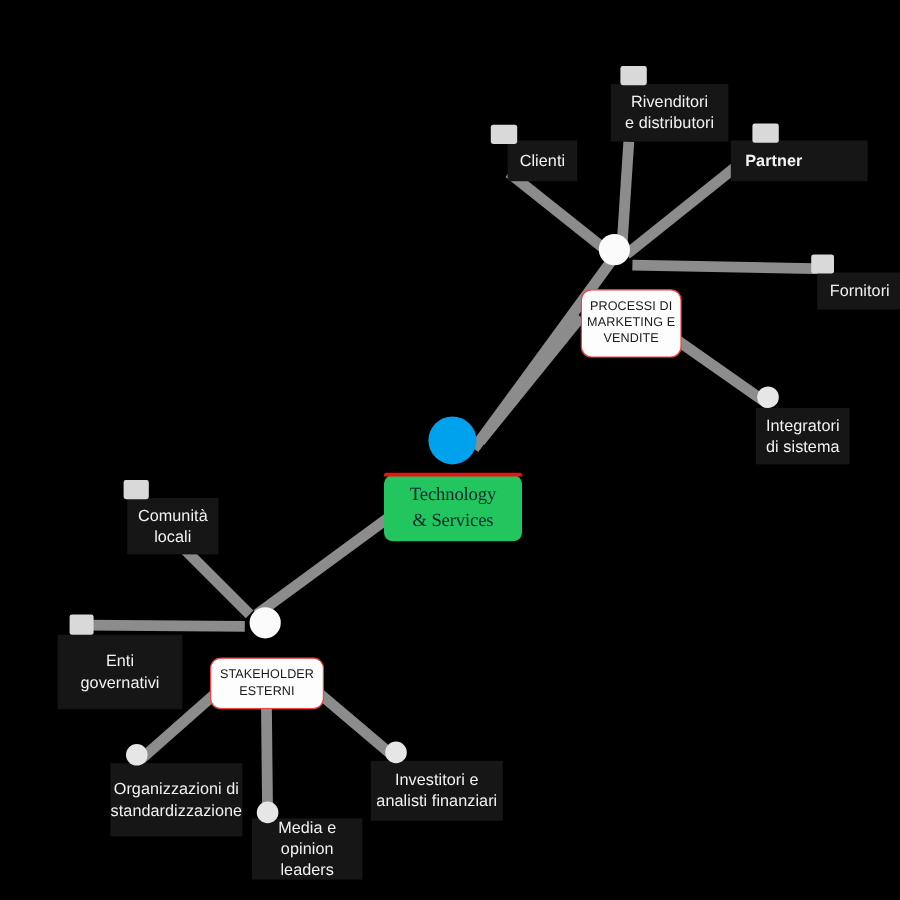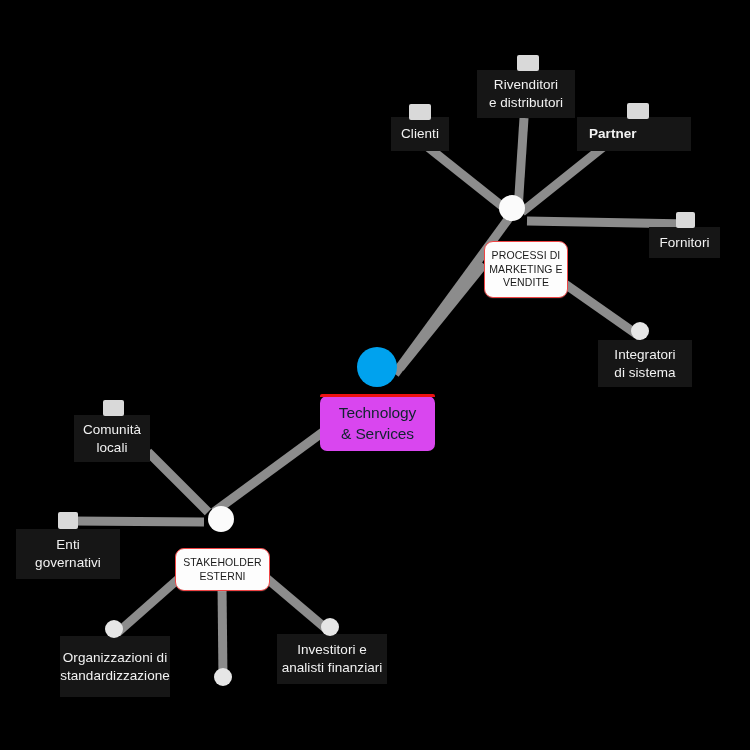--- a/index.html
+++ b/index.html
@@ -29,36 +29,38 @@
     justify-content: center;
     text-align: center;
     white-space: pre-line;
     line-height: 1.32;
   }
   .node-dark {
     background: #161616;
     color: #f2f2f2;
     font-size: 13.5px;
     letter-spacing: 0.05px;
+    margin-left: 32px;
   }
   .node-white {
     background: #fdfdfd;
     color: #1a1a1a;
     border: 1px solid #ef4444;
     border-radius: 9px;
     font-size: 10.5px;
     letter-spacing: 0.1px;
     box-shadow: 0 1px 0 rgba(255,255,255,0.08);
   }
   .node-accent {
-    background: #d946ef;
+    background: #22c55e;
     color: #10232e;
     font-size: 15.5px;
     border-radius: 7px;
     letter-spacing: -0.1px;
+    font-family: Liberation Serif, serif;
   }
   .hub {
     position: absolute;
     background: #fbfbfb;
     border-radius: 50%;
   }
   .blue-dot {
     position: absolute;
     background: #00a2ee;
     border-radius: 50%;
@@ -111,46 +113,48 @@
   <div class="node node-dark" style="left:477px;top:70px;width:98px;height:48px;">Rivenditori
 e distributori</div>
   <div class="handle" style="left:517px;top:55px;width:22px;height:16px;"></div>
 
   <div class="node node-dark" style="left:577px;top:117px;width:114px;height:34px;justify-content:flex-start;padding-left:12px;font-weight:bold;">Partner</div>
   <div class="handle" style="left:627px;top:103px;width:22px;height:16px;"></div>
 
   <div class="node node-dark" style="left:649px;top:227px;width:71px;height:31px;">Fornitori</div>
   <div class="handle" style="left:676px;top:212px;width:19px;height:16px;"></div>
 
-  <div class="node node-dark" style="left:598px;top:340px;width:94px;height:47px;">Integratori
+  <div class="node node-dark" style="left:598px;top:340px;width:78px;height:47px;">Integratori
 di sistema</div>
   <div class="handle-round" style="left:631px;top:322px;width:18px;height:18px;"></div>
 
   <div class="blue-dot" style="left:357px;top:347px;width:40px;height:40px;"></div>
 
   <div class="node node-accent" style="left:320px;top:396px;width:115px;height:55px;position:absolute;">Technology
 &amp; Services</div>
   <div style="position:absolute;left:320px;top:394px;width:115px;height:3px;background:#ee1111;border-radius:2px 2px 0 0;"></div>
 
   <div class="hub" style="left:208px;top:506px;width:26px;height:26px;"></div>
 
   <div class="node node-white" style="left:175px;top:548px;width:95px;height:43px;">STAKEHOLDER
 ESTERNI</div>
 
   <div class="node node-dark" style="left:74px;top:415px;width:76px;height:47px;">Comunità
 locali</div>
   <div class="handle" style="left:103px;top:400px;width:21px;height:16px;"></div>
 
-  <div class="node node-dark" style="left:16px;top:529px;width:104px;height:50px;">Enti
+  <div class="node node-dark" style="left:16px;top:529px;width:104px;height:62px;">Enti
 governativi</div>
   <div class="handle" style="left:58px;top:512px;width:20px;height:17px;"></div>
 
   <div class="node node-dark overflow-txt" style="left:60px;top:636px;width:110px;height:61px;">Organizzazioni di
 standardizzazione</div>
   <div class="handle-round" style="left:105px;top:620px;width:18px;height:18px;"></div>
 
+  <div class="node node-dark" style="left:178px;top:682px;width:92px;height:51px;">Media e
+opinion leaders</div>
   <div class="handle-round" style="left:214px;top:668px;width:18px;height:18px;"></div>
 
   <div class="node node-dark" style="left:277px;top:634px;width:110px;height:50px;">Investitori e
 analisti finanziari</div>
   <div class="handle-round" style="left:321px;top:618px;width:18px;height:18px;"></div>
 
 </div>
 
 </body></html>

